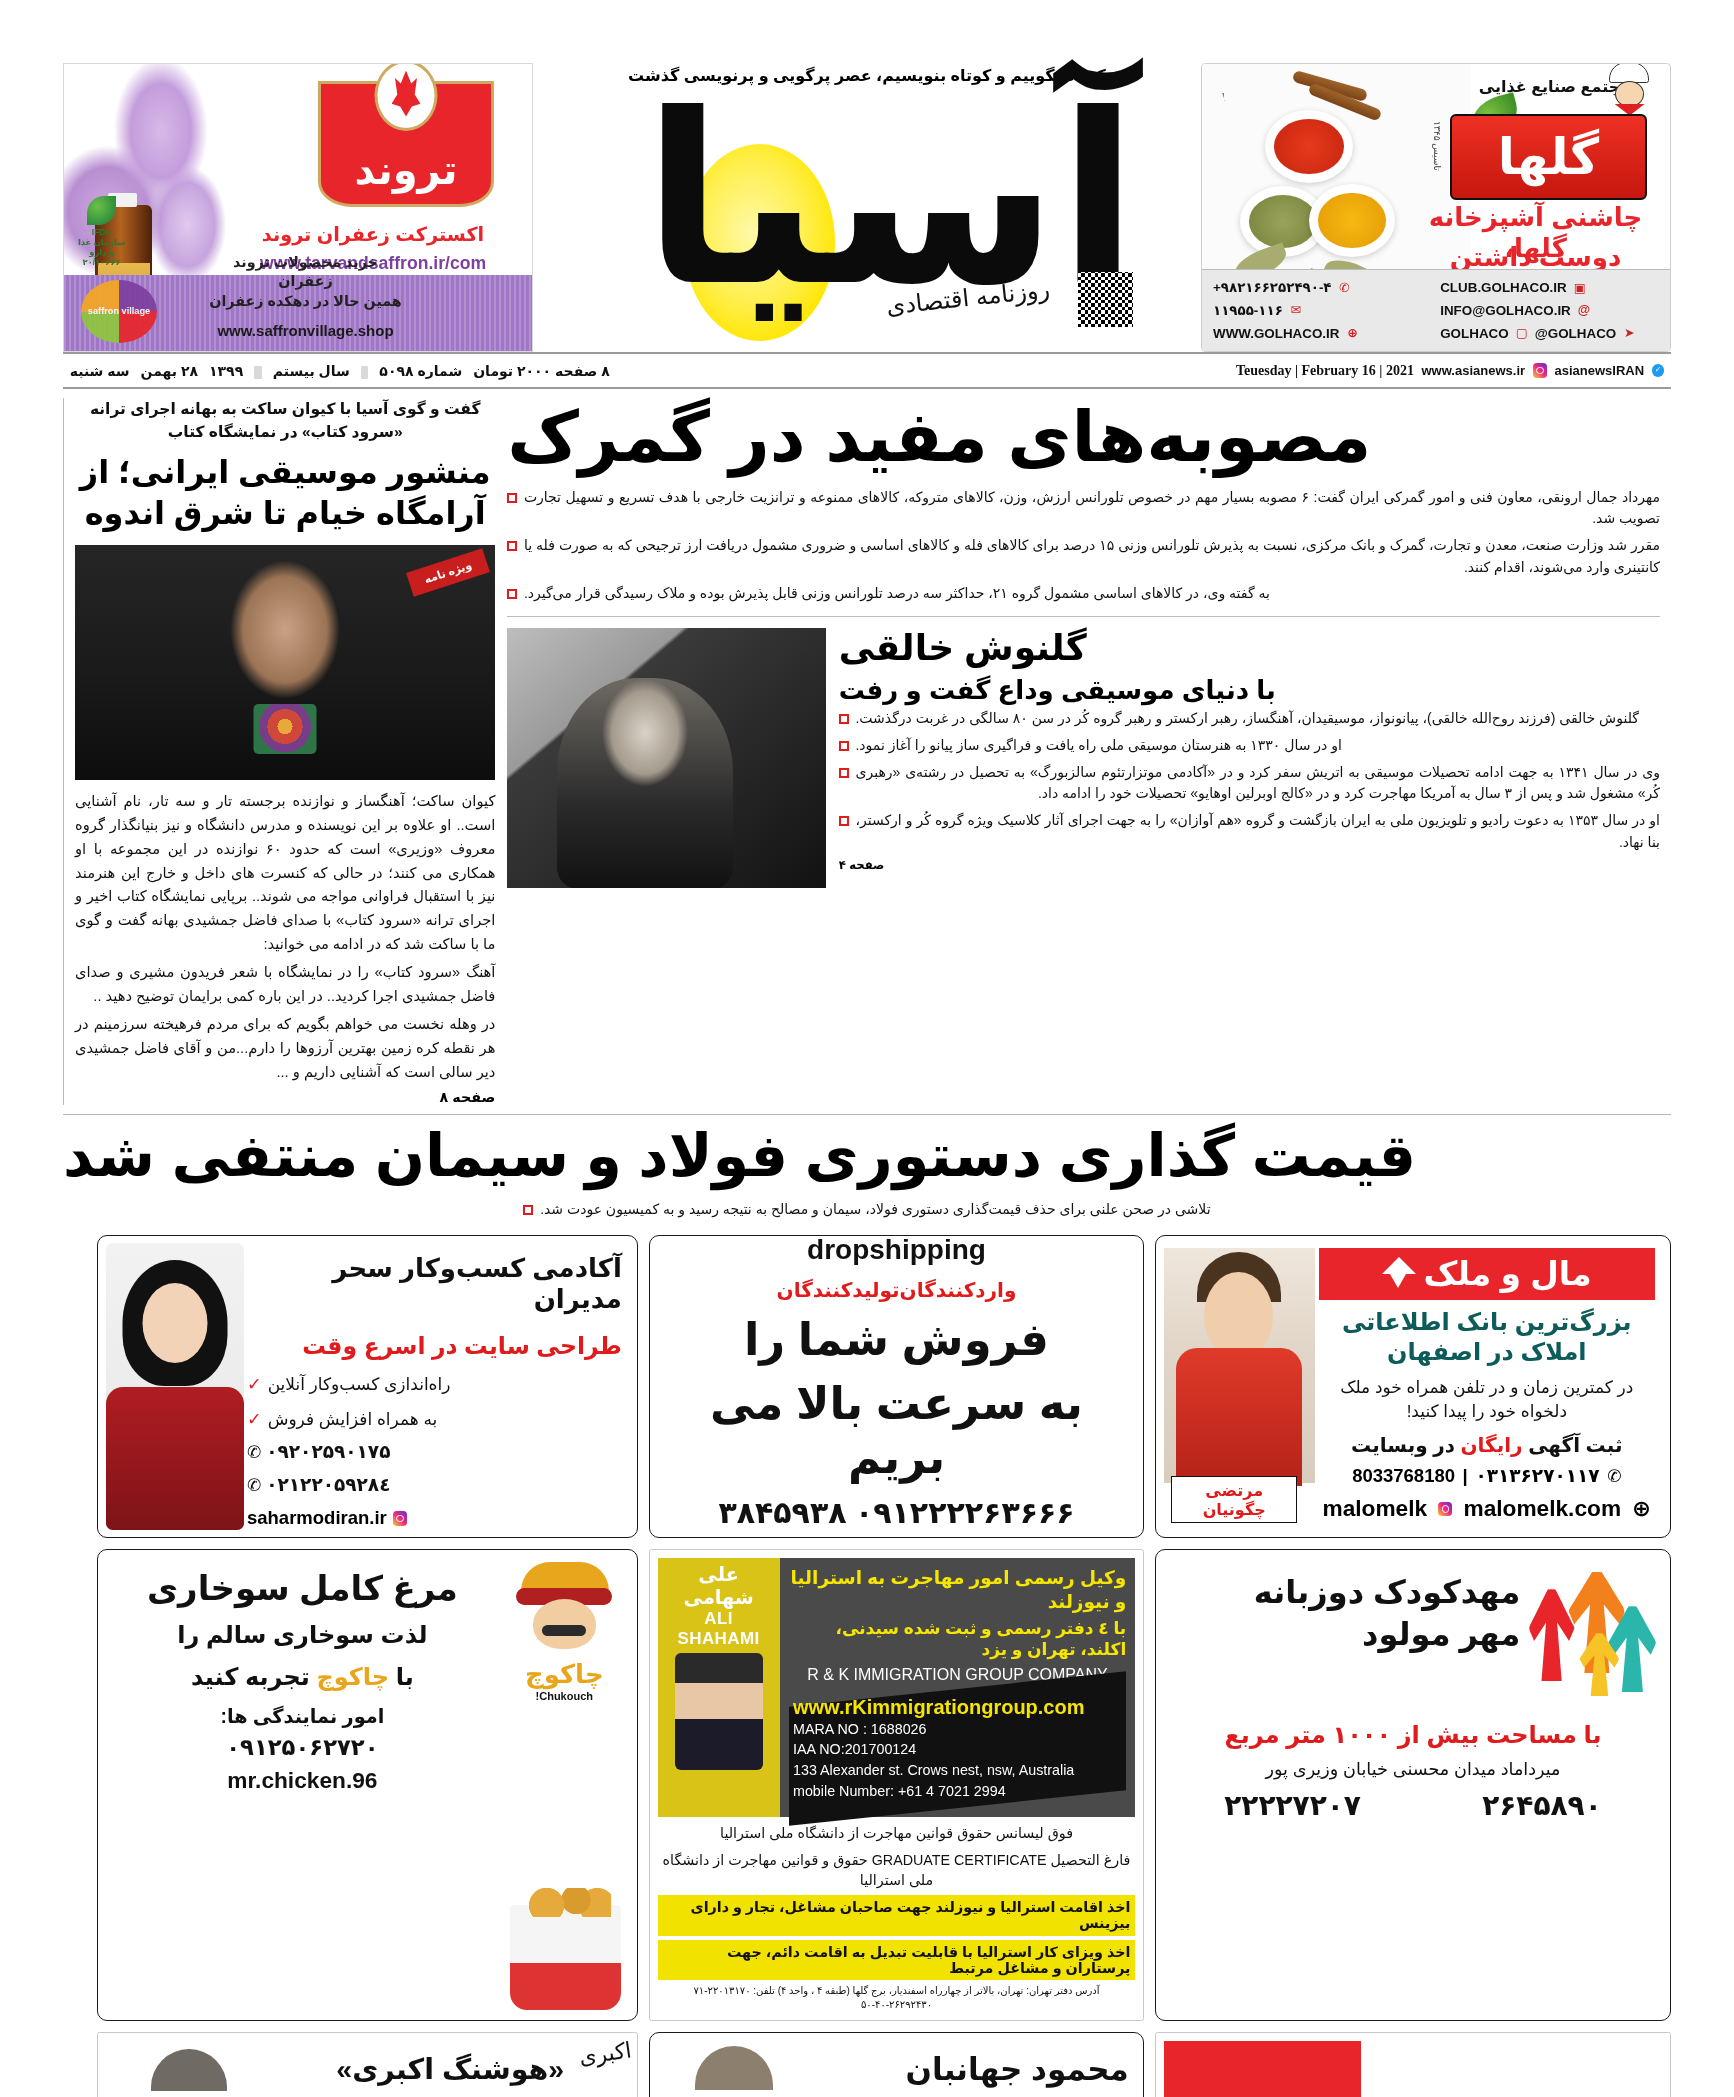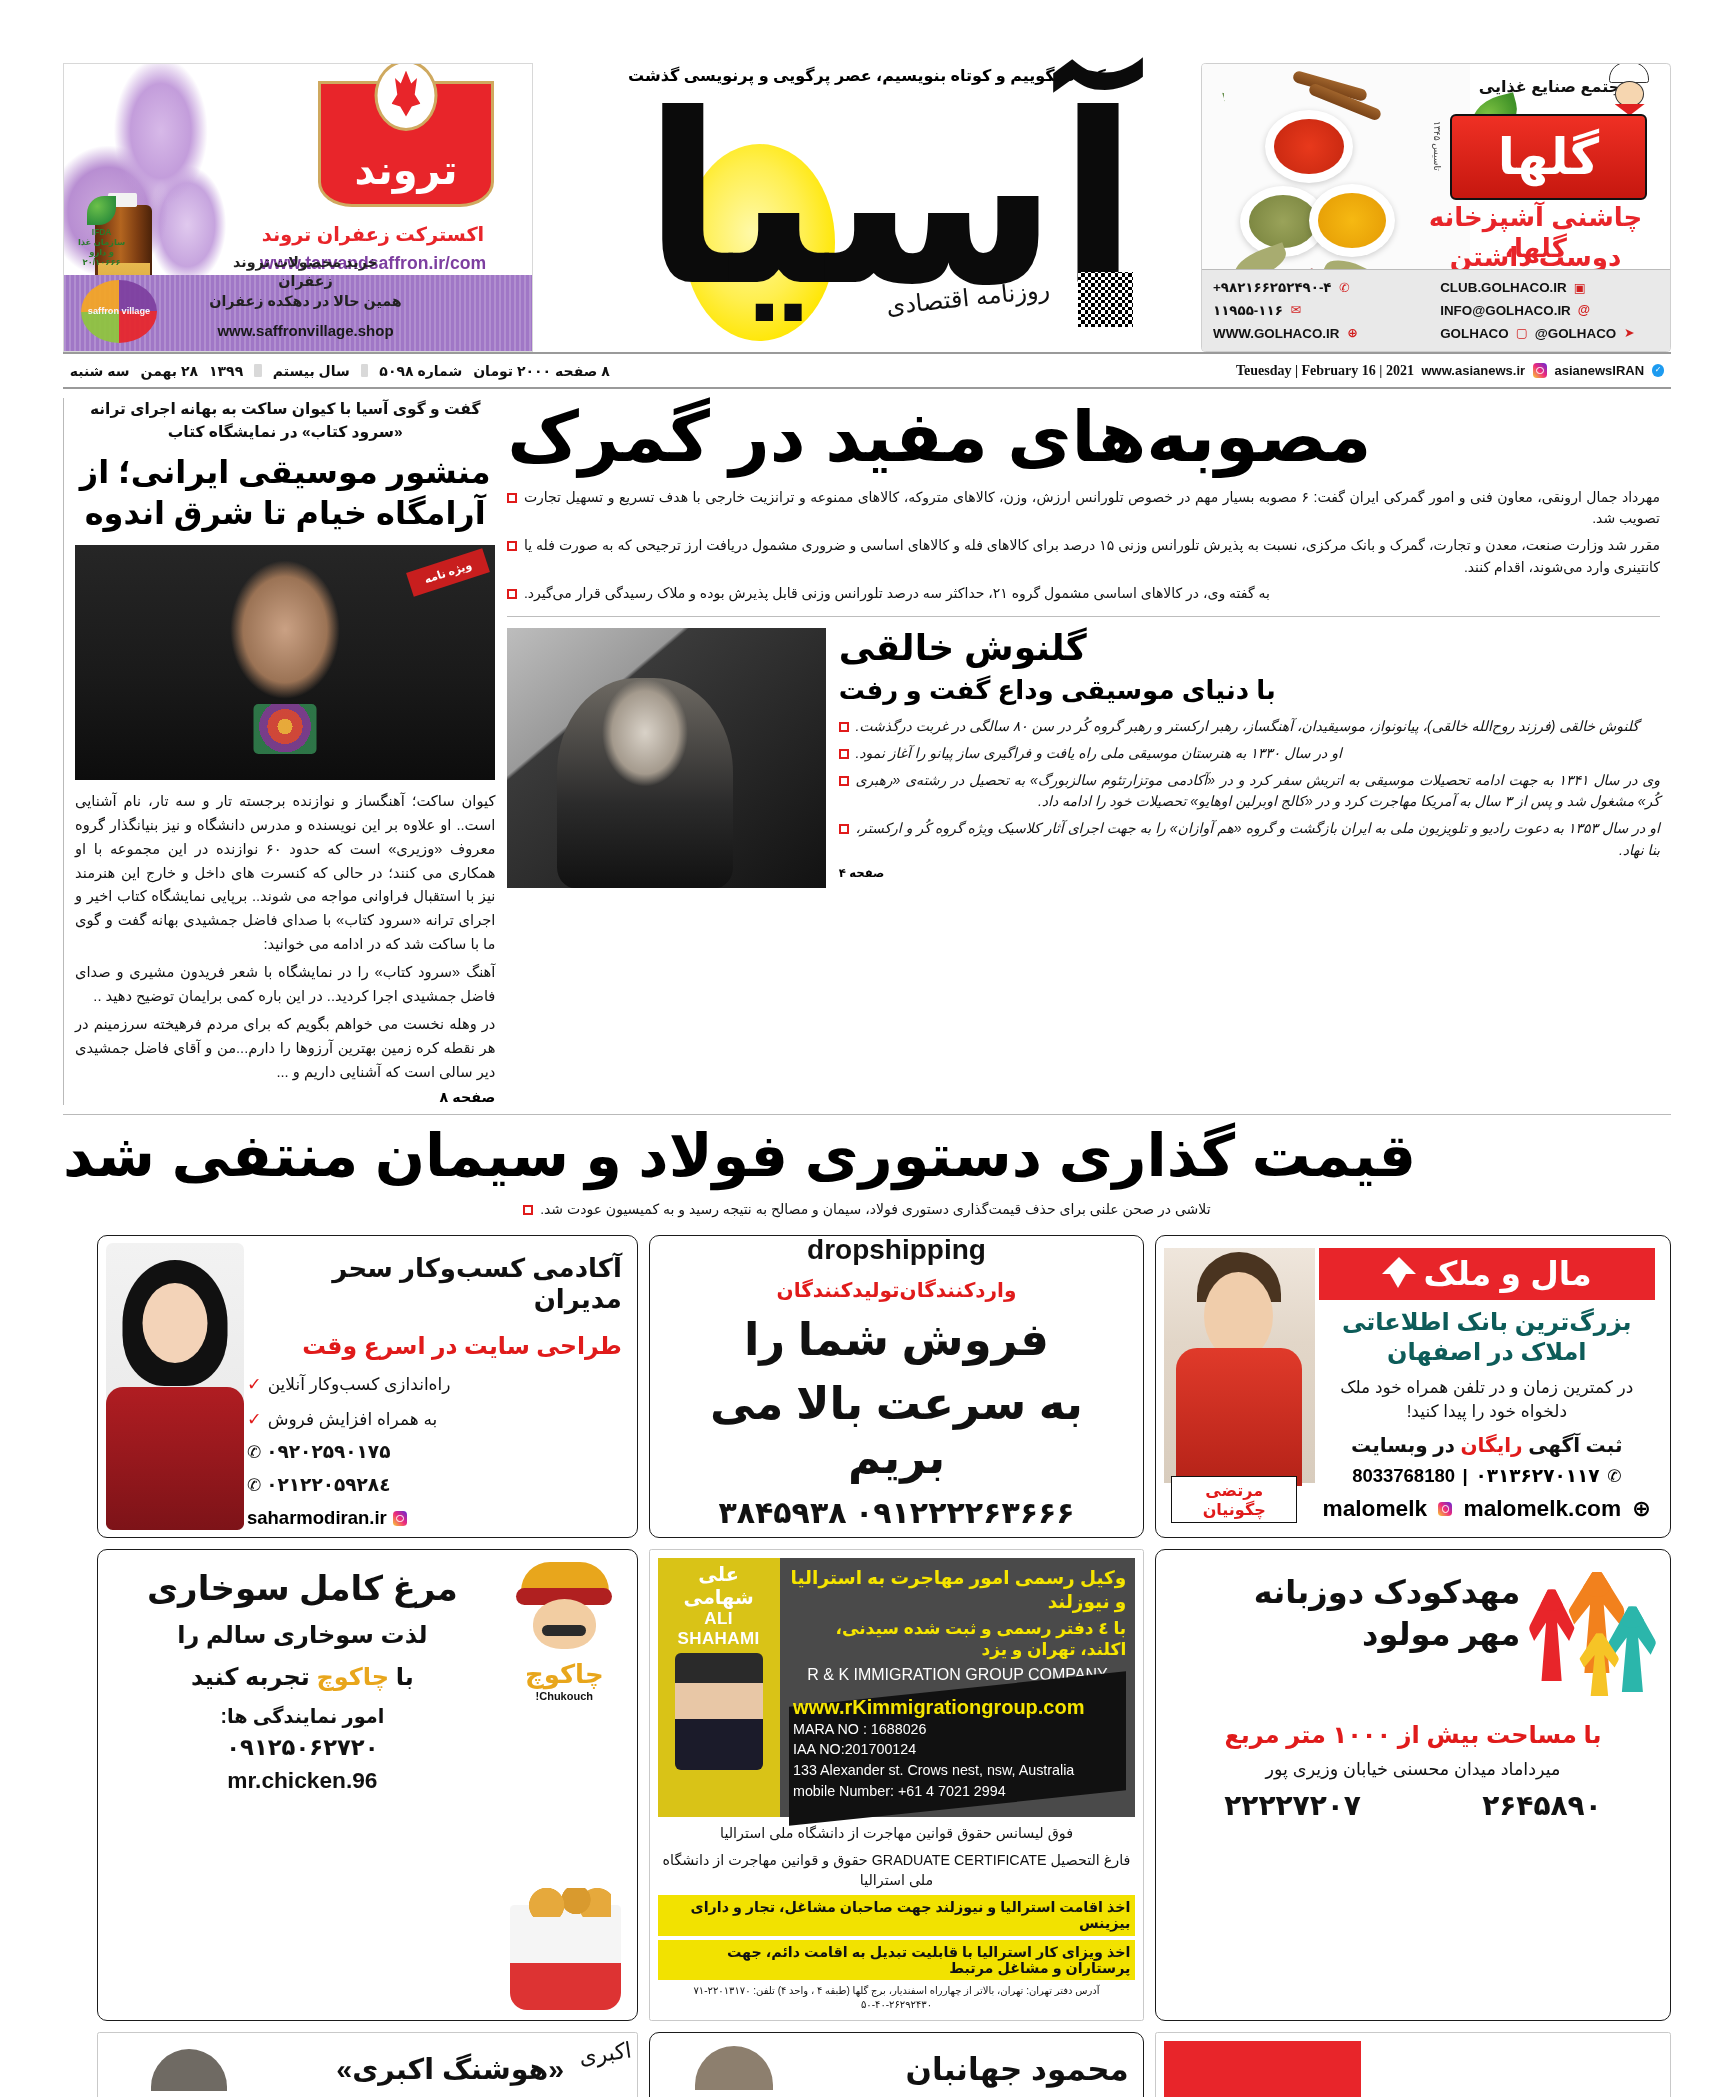--- a/index.html
+++ b/index.html
@@ -228,21 +228,21 @@
   .gc-ic{ width:14.3px;height:14.3px;flex:0 0 14.3px; color:#d21f1f; font-size:12.6px; line-height:14.3px; text-align:center;}
 
   
   .infobar-wrap{ padding:0 63px; }
   .infobar{
     border-top:2.1px solid #9a9a9a; border-bottom:2.1px solid #9a9a9a;
     height:37px; display:flex; flex-direction:row-reverse; align-items:center;
     justify-content:space-between; padding:0 6.7px;
     font-size:14px; font-weight:bold; color:#111;
   }
-  .ib-group{ display:flex; flex-direction:row-reverse; align-items:center; gap:11px; }
+  .ib-group{ display:flex; flex-direction:row-reverse; align-items:flex-end; gap:11px; }
   .ib-sep{ width:7.6px;height:12.6px;background:#d9d9d9;border-radius:1.3px; }
   .ib-ltr{ direction:ltr; display:flex; align-items:center; gap:7.6px; font-size:13px;}
   .ib-date-en{ font-family:"Liberation Serif", serif; font-size:14px; }
   .insta-ic{
     width:14.3px;height:14.3px;border-radius:3.8px;
     background:linear-gradient(45deg,#f9ce34,#ee2a7b,#6228d7);
     display:inline-block; position:relative;
   }
   .insta-ic::after{content:"";position:absolute;inset:3.4px;border:1.3px solid #fff;border-radius:50%;}
   .verified{
@@ -321,21 +321,21 @@
     background:linear-gradient(140deg,#bdbdbd 0%, #9a9a9a 28%, #3a3a3a 29%, #121212 100%);
     position:relative; overflow:hidden;
   }
   .sa-photo .portrait{
     position:absolute; left:50px; top:50px; width:176px; height:210px;
     background:
       radial-gradient(ellipse 55px 69px at 50% 26%, #d9d2c8 0%, #a49a8d 60%, transparent 78%),
       linear-gradient(180deg,#6e6a63 0%, #2b2b2b 60%, #111 100%);
     border-radius:45% 45% 10% 10%;
   }
-  .sa-body{ font-size:14px; line-height:1.6; color:#111; text-align:justify; margin-top:10px;font-style:italic;}
+  .sa-body{ font-size:14px; line-height:1.6; color:#111; text-align:justify; margin-top:2px;}
   .sa-body .bullet{ font-size:14px; }
   .pageref-sm{ font-size:11.7px; font-weight:bold; text-align:left; }
 
   .band{
     border-top:1.7px solid #b9b9b9; margin:9.2px 63px 0 63px; padding-top:10px;
   }
   .h1-band{
     font-size:59px; font-weight:bold; line-height:1.08; color:#000;
     text-align:left; letter-spacing:-1.3px; white-space:nowrap;
   }

